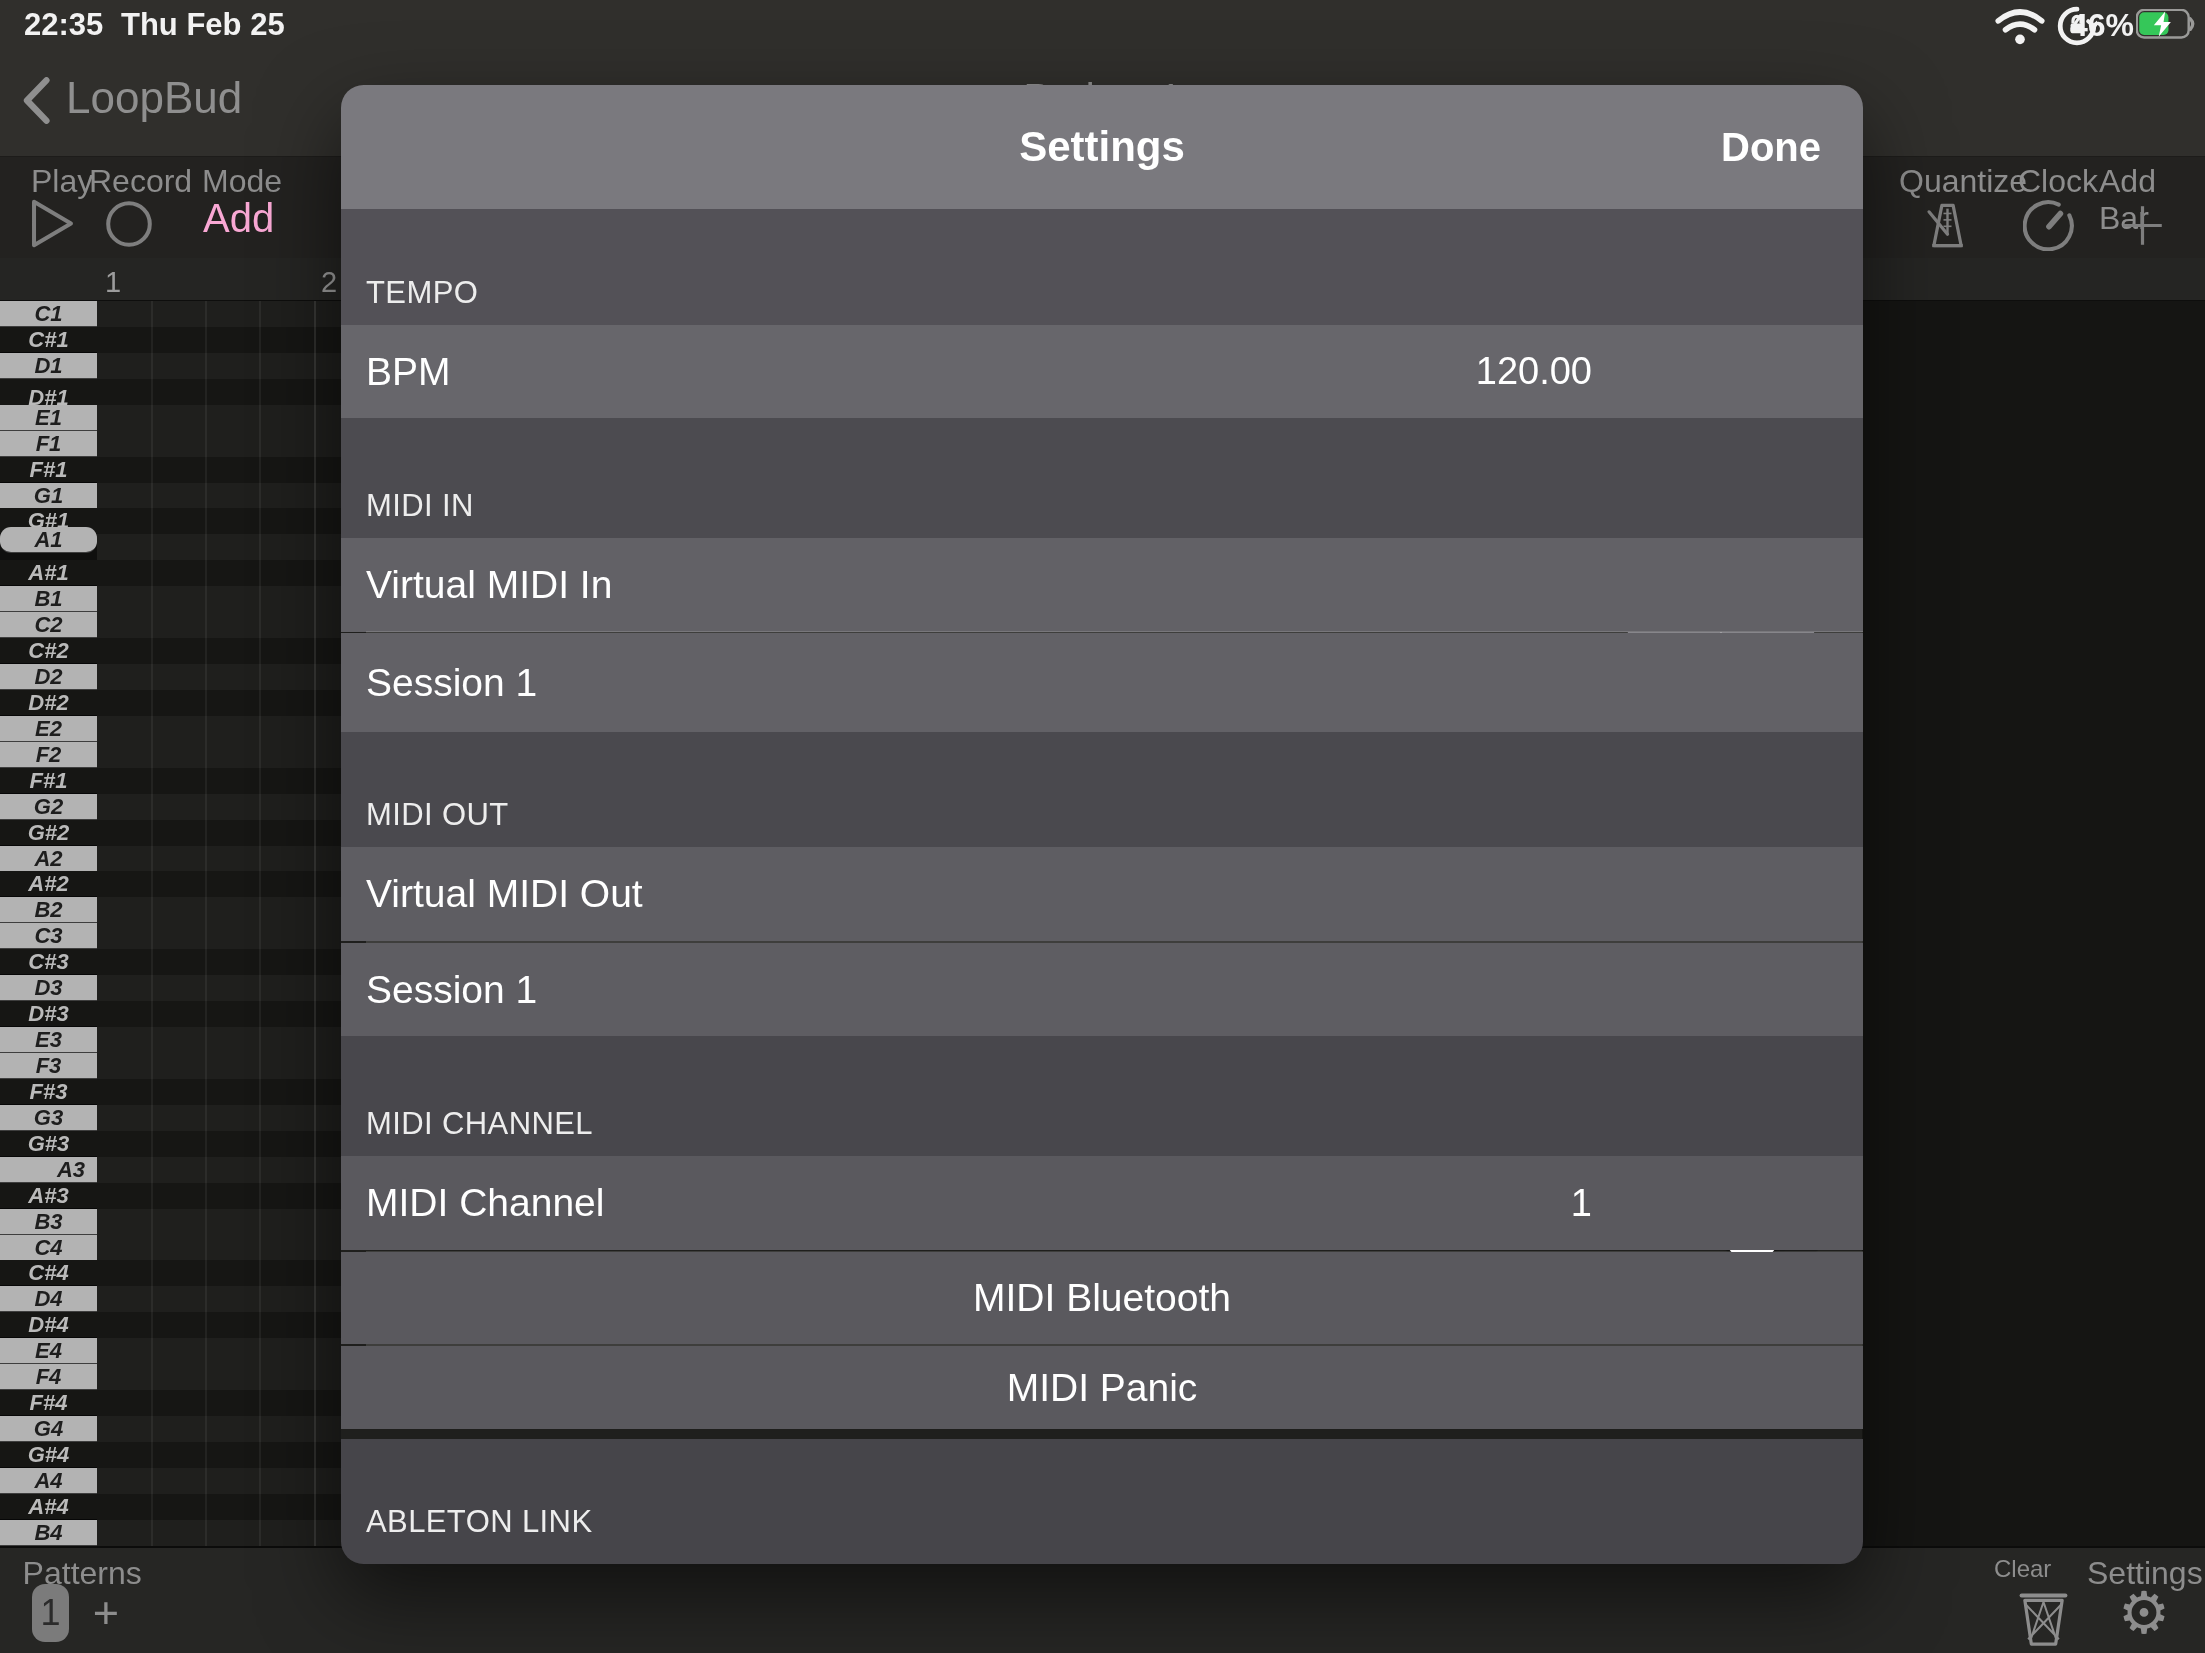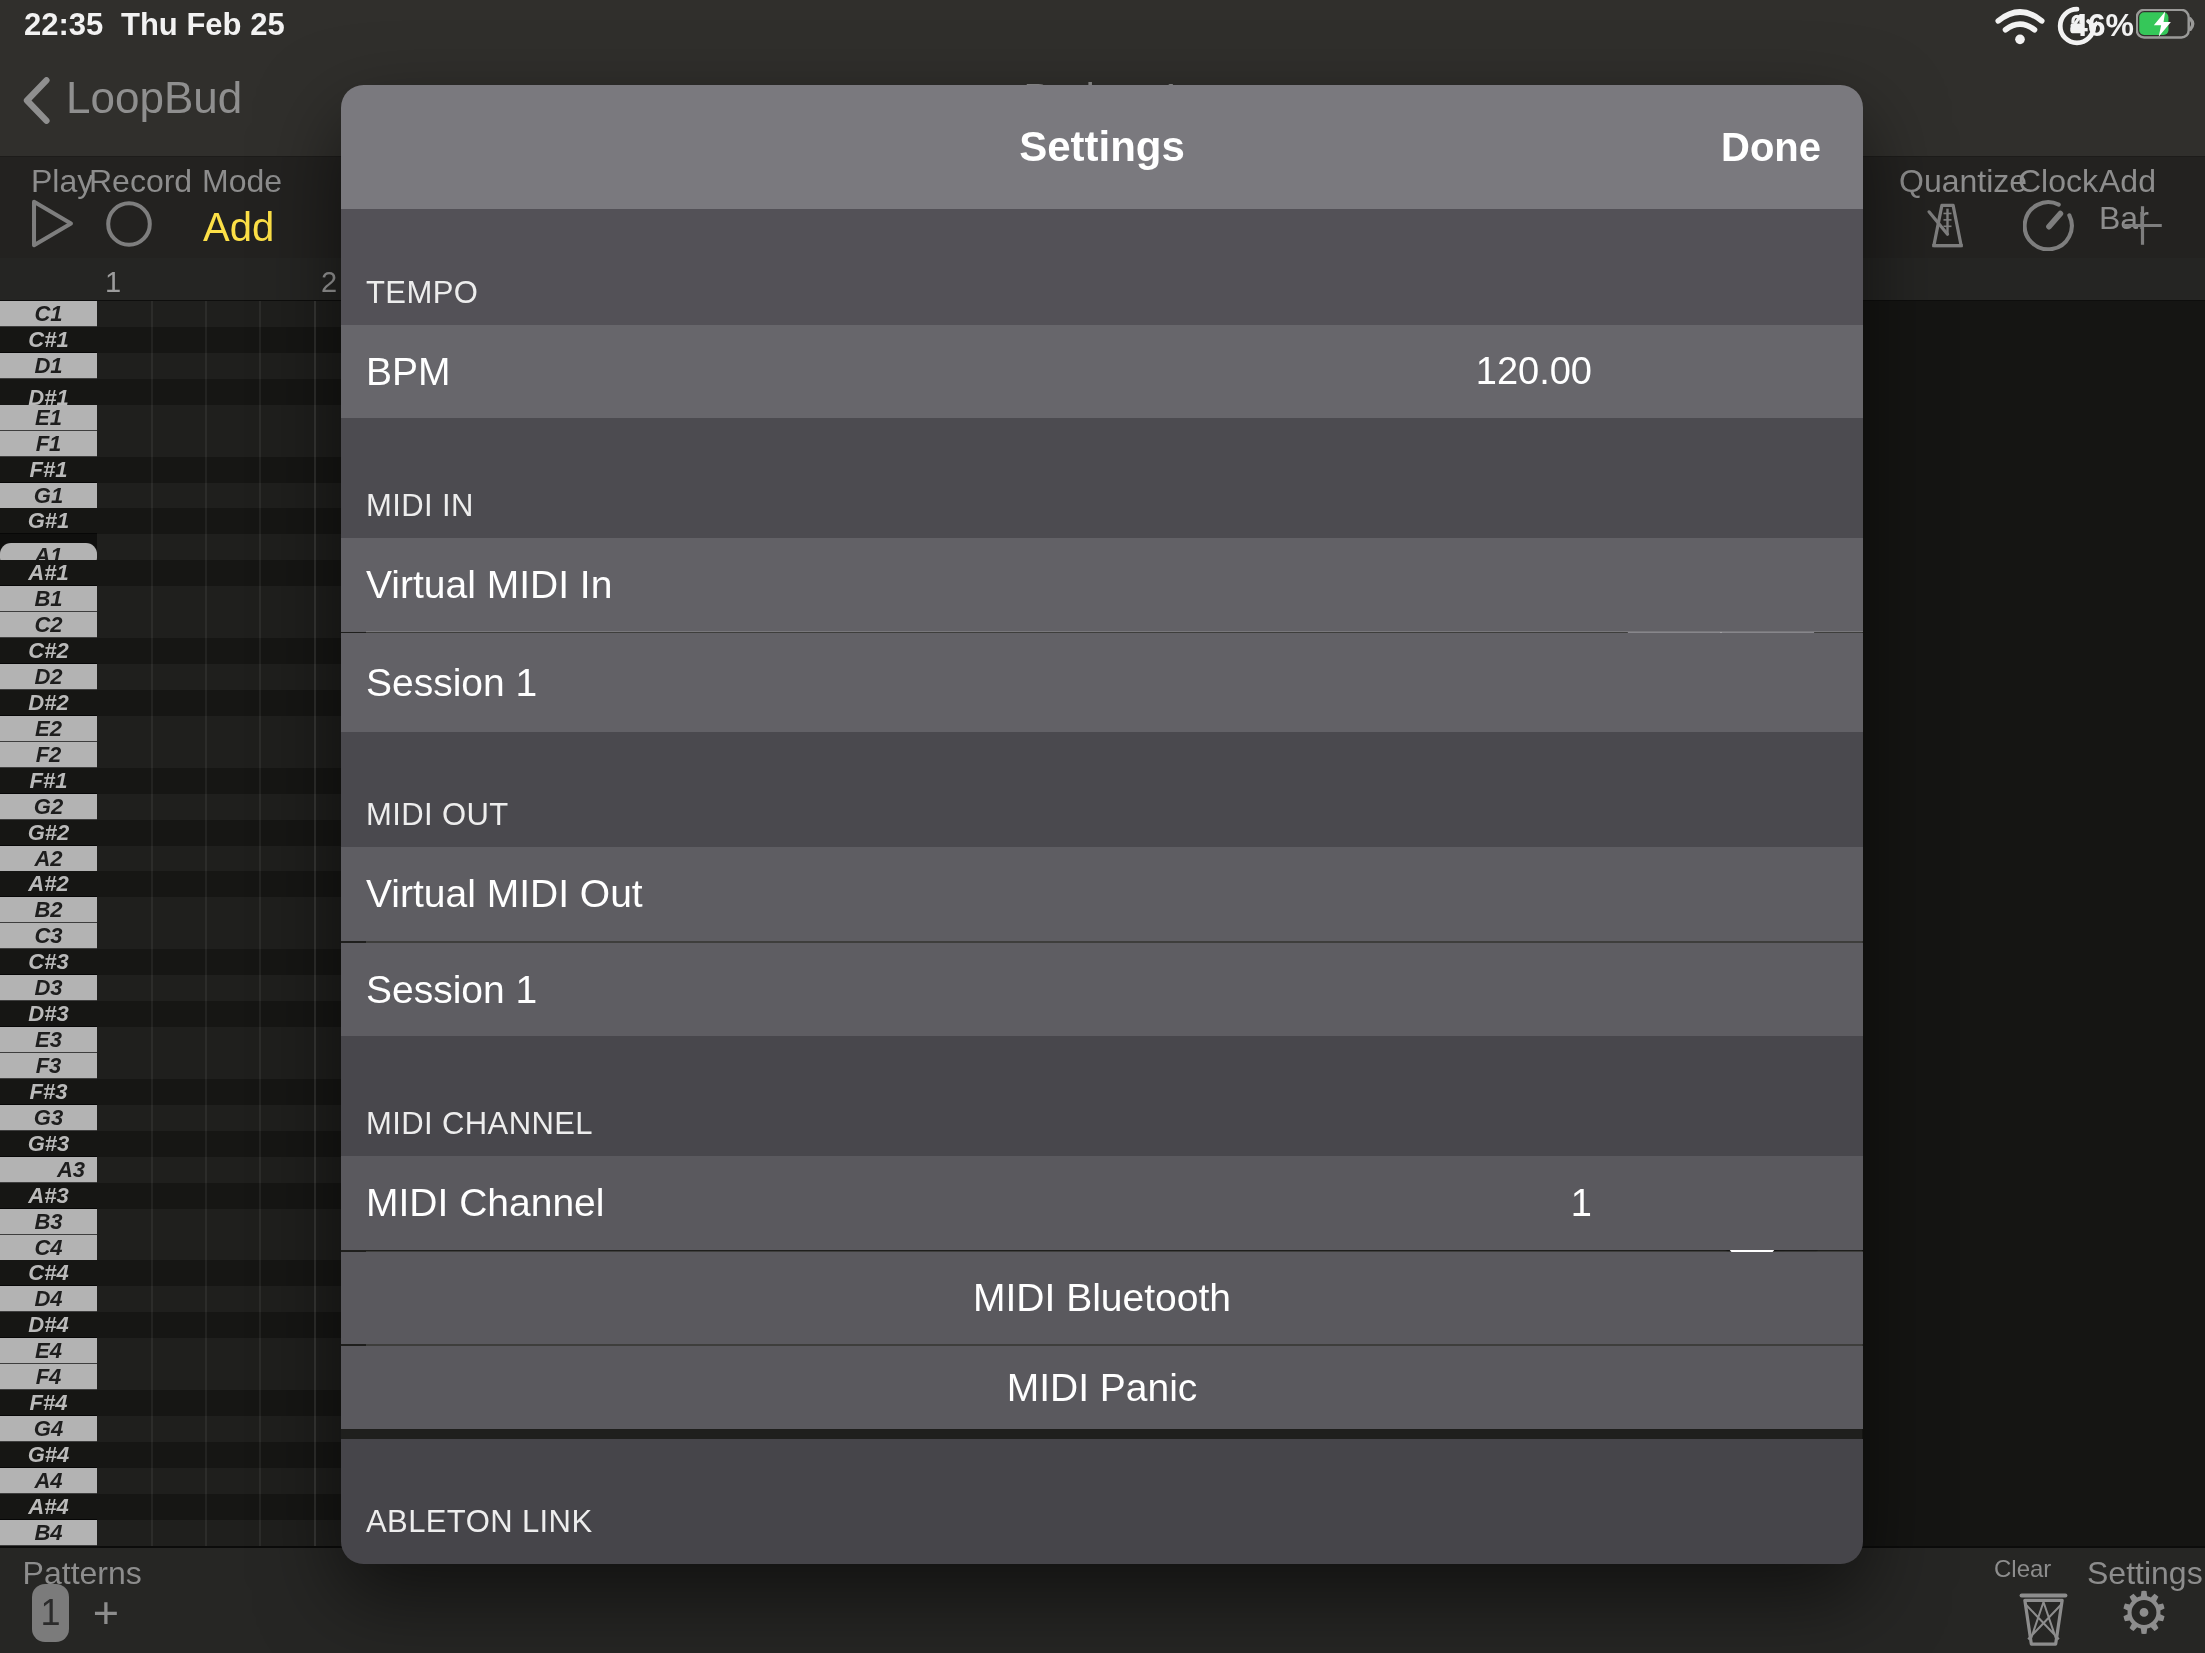--- a/index.html
+++ b/index.html
@@ -24,21 +24,21 @@
   .sb-icon { position:absolute; top:8px; }
 
   
   #back-chevron { position:absolute; left:22.6px; top:77px; }
   #nav-title { position:absolute; left:66px; top:73px; font-size:44px; color:#8f8f8f; }
   #project-title-behind { position:absolute; left:0; top:76px; width:2205px; text-align:center; font-size:40px; color:#8f8f8f; }
 
   
   .tb-label { position:absolute; top:163px; font-size:32px; color:#8d8d8d; }
   .tb-icon  { position:absolute; top:197px; }
-  #mode-value { position:absolute; top:205px; left:203px; font-size:40px; color:#fde047; }
+  #mode-value { position:absolute; top:196px; left:203px; font-size:40px; color:#f9a8d4; }
 
   
   .bar-num { position:absolute; top:266px; font-size:29px; color:#9c9c9c; }
 
   
   .key-label { position:absolute; left:0; width:97px; display:flex; align-items:center; justify-content:center;
                font-size:22px; font-weight:700; border-bottom:0.8px solid rgba(0,0,0,.65);font-style:italic; }
   .key-label.white { background:#b3b3b3; color:#1e1e1e; }
   .key-label.sharp { background:#161614; color:#bababa; }
   .grid-row { position:absolute; left:0; width:1765px; }
@@ -155,21 +155,21 @@
   <div id="key-column">
       <div class="key-label white" style="top: 0px; height: 26px;">C1</div>
       <div class="key-label sharp" style="top: 26px; height: 26px;">C#1</div>
       <div class="key-label white" style="top: 52px; height: 26px;">D1</div>
       <div class="key-label sharp" style="top: 78px; height: 39px;">D#1</div>
       <div class="key-label white" style="top: 104px; height: 26px;">E1</div>
       <div class="key-label white" style="top: 130px; height: 26px;">F1</div>
       <div class="key-label sharp" style="top: 156px; height: 26px;">F#1</div>
       <div class="key-label white" style="top: 182px; height: 26px;">G1</div>
       <div class="key-label sharp" style="top: 207px; height: 26px;">G#1</div>
-      <div class="key-label white" style="top: 242px; height: 26px; border-radius: 11px;">A1</div>
+      <div class="key-label white" style="top: 226px; height: 26px; border-radius: 11px;">A1</div>
       <div class="key-label sharp" style="top: 259px; height: 26px;">A#1</div>
       <div class="key-label white" style="top: 285px; height: 26px;">B1</div>
       <div class="key-label white" style="top: 311px; height: 26px;">C2</div>
       <div class="key-label sharp" style="top: 337px; height: 26px;">C#2</div>
       <div class="key-label white" style="top: 363px; height: 26px;">D2</div>
       <div class="key-label sharp" style="top: 389px; height: 26px;">D#2</div>
       <div class="key-label white" style="top: 415px; height: 26px;">E2</div>
       <div class="key-label white" style="top: 441px; height: 26px;">F2</div>
       <div class="key-label sharp" style="top: 467px; height: 26px;">F#1</div>
       <div class="key-label white" style="top: 493px; height: 26px;">G2</div>

